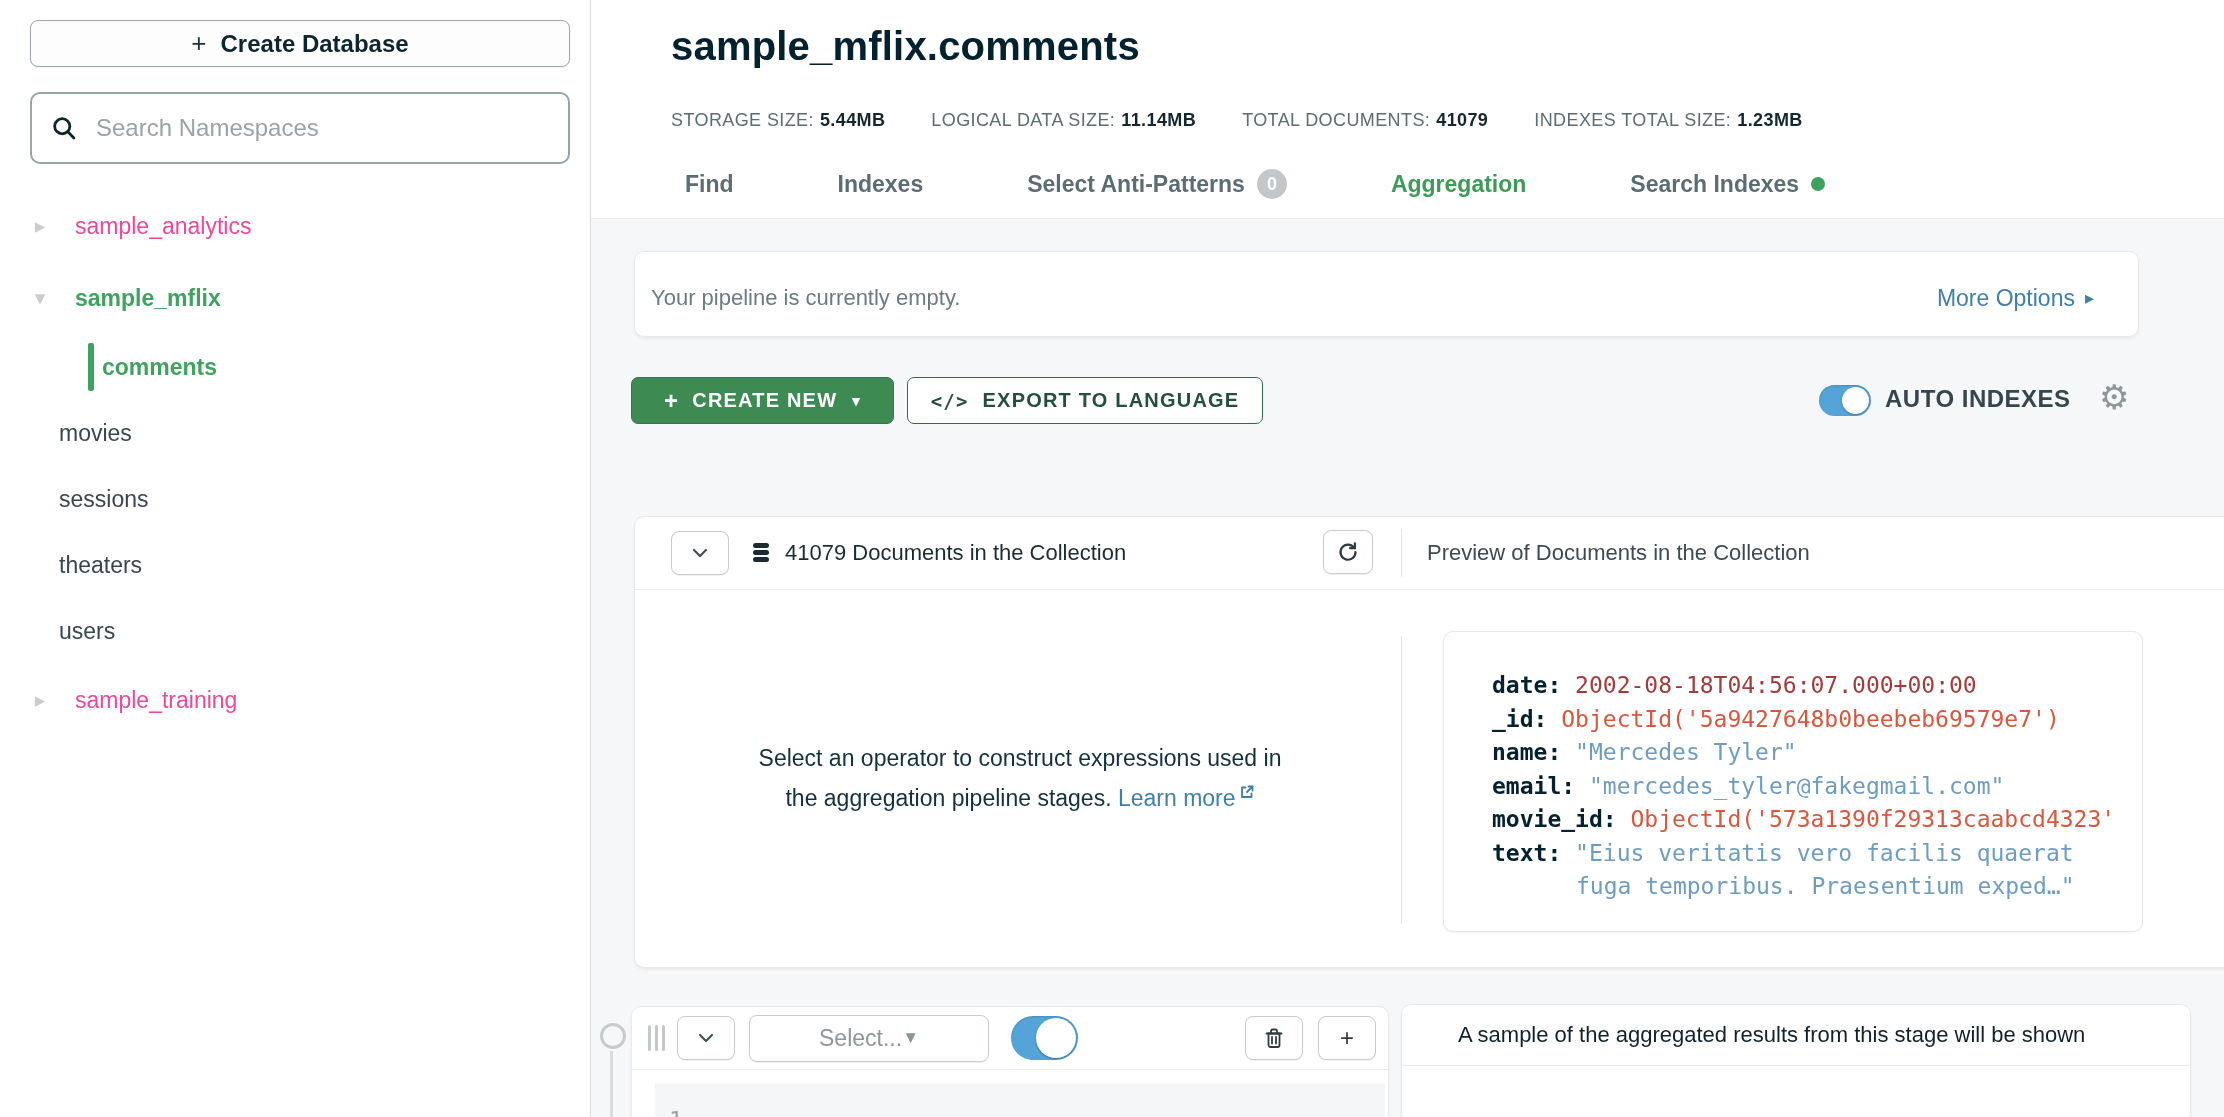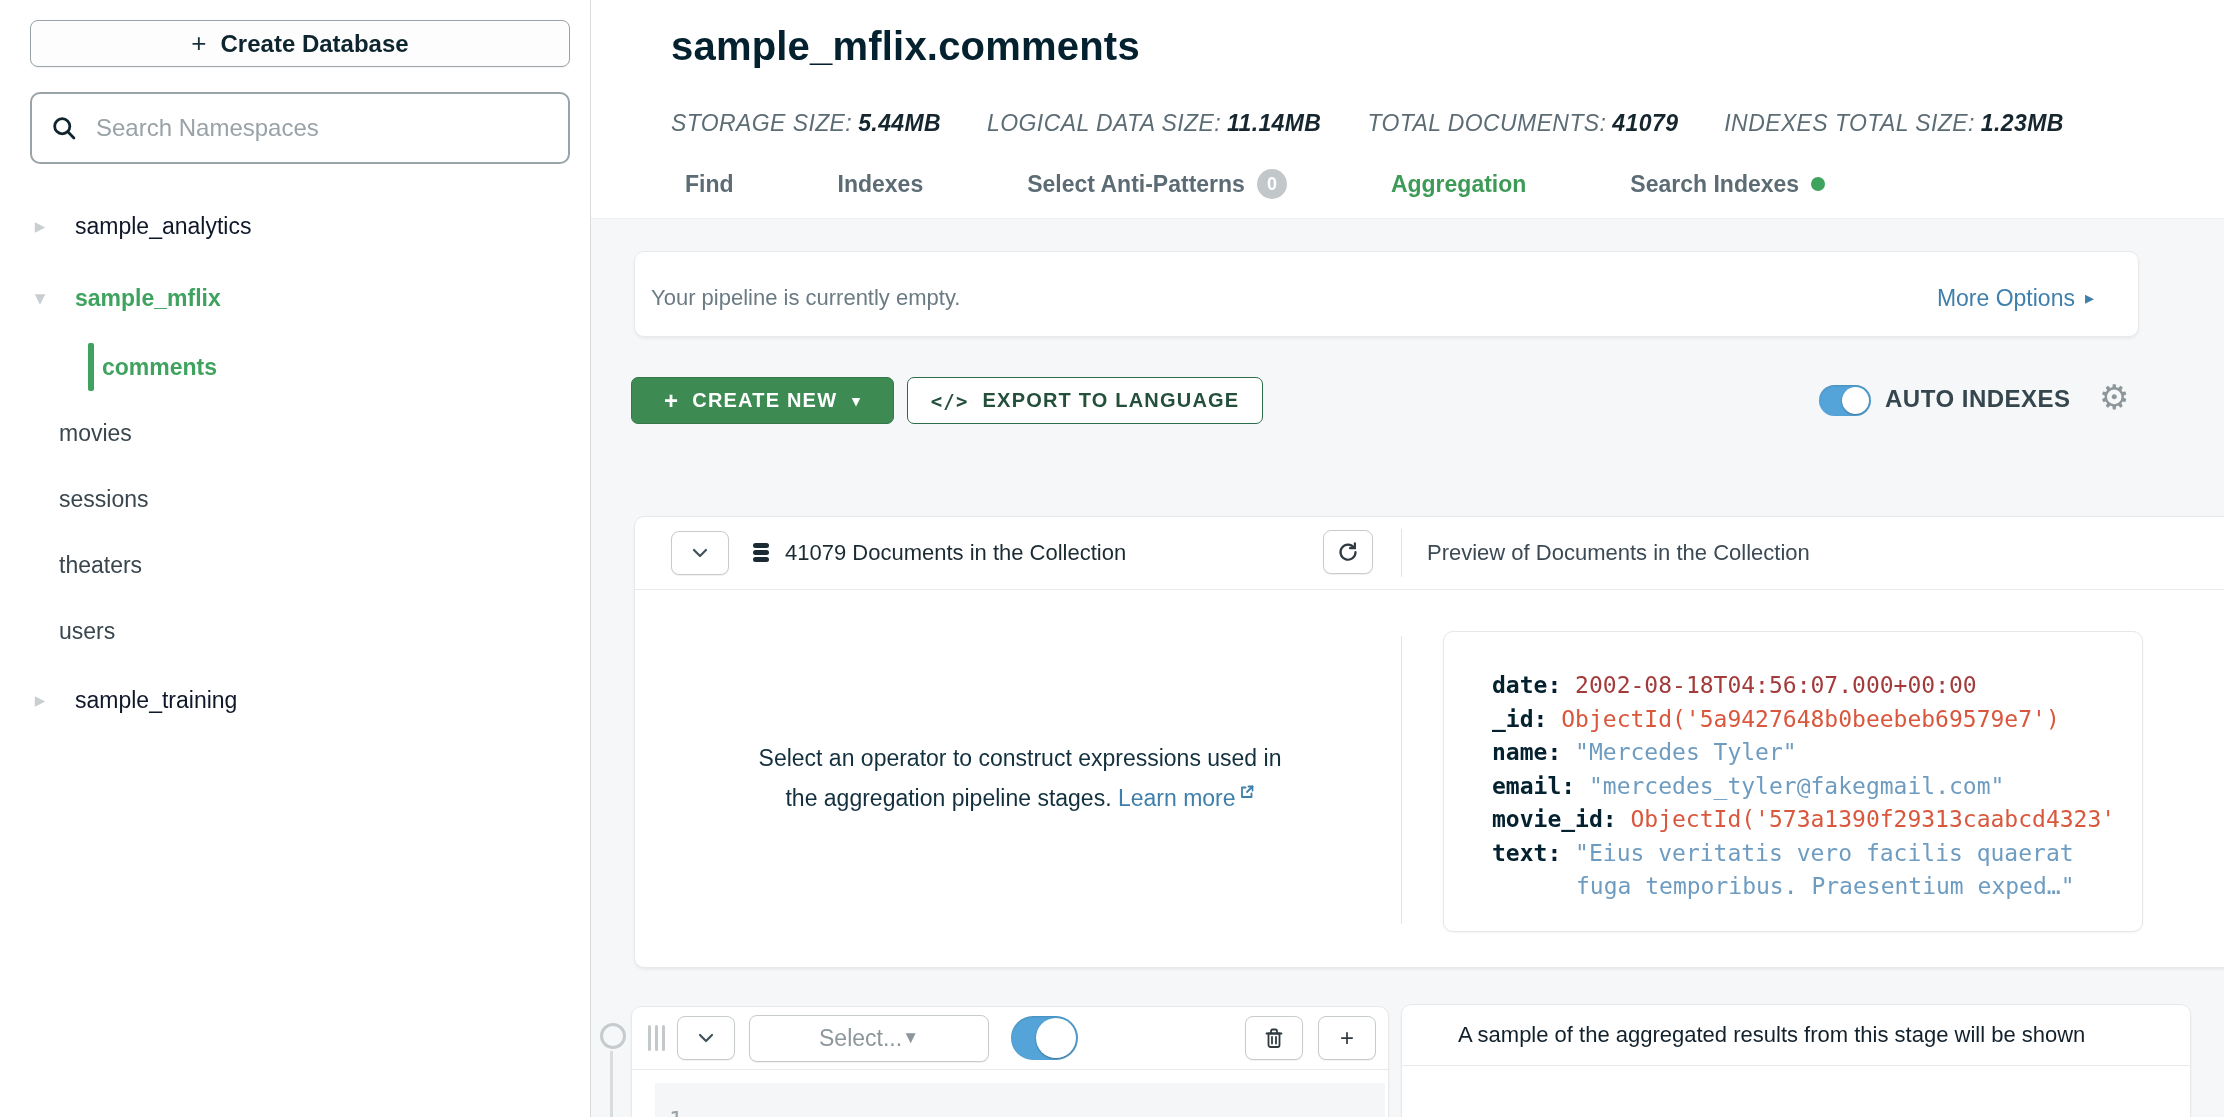--- a/index.html
+++ b/index.html
@@ -32,34 +32,34 @@
   .search-box input{
     border:none;outline:none;flex:1;font-size:24px;color:#13242e;
     font-family:"Liberation Sans","DejaVu Sans",sans-serif;background:transparent;
   }
   .search-box input::placeholder{color:#99a2a7;}
   .tree{position:absolute;left:0;right:0;top:190px;list-style:none;margin:0;padding:0;}
   .tree li{position:relative;display:flex;align-items:center;cursor:pointer;}
   .tree .db-row{height:72px;}
   .tree .coll-row{height:66px;}
   .tree .caret{position:absolute;left:28px;font-size:21px;color:#c9ced0;width:24px;text-align:center;}
-  .tree .db-label{margin-left:75px;font-size:23px;color:#0f172a;}
+  .tree .db-label{margin-left:75px;font-size:23px;color:#ec4899;}
   .tree .coll-label{margin-left:59px;font-size:23px;color:#39464e;}
   .tree .green{color:#3fa25f;font-weight:700;}
   .active-bar{position:absolute;left:88px;top:9px;bottom:9px;width:6px;background:#3fa25f;border-radius:2px;}
   .tree .coll-row.active .coll-label{margin-left:102px;}
 
   
   .main{position:relative;flex:1;height:100%;background:#fff;}
   .page-title{
     position:absolute;left:80px;top:22px;font-size:40px;line-height:48px;
     font-weight:700;color:#04212f;letter-spacing:.2px;
   }
   .stats{position:absolute;left:80px;top:110px;display:flex;gap:46px;align-items:baseline;}
-  .stat{font-size:23px;letter-spacing:.4px;white-space:nowrap;font-style:italic;}
+  .stat{font-size:18px;letter-spacing:.4px;white-space:nowrap;}
   .stat .s-label{color:#5c6c75;}
   .stat .s-value{color:#15262f;font-weight:700;margin-left:6px;}
   .tabs{position:absolute;left:94px;top:158px;display:flex;gap:104px;align-items:center;height:52px;}
   .tab{font-size:23px;font-weight:700;color:#5c6c75;cursor:pointer;display:flex;align-items:center;gap:12px;white-space:nowrap;}
   .tab.active{color:#3d9b57;}
   .tab .badge{
     width:30px;height:30px;border-radius:50%;background:#c2c8c9;color:#fff;
     font-size:18px;font-weight:700;display:flex;align-items:center;justify-content:center;
   }
   .tab .dot{width:14px;height:14px;border-radius:50%;background:#3fa25f;}

